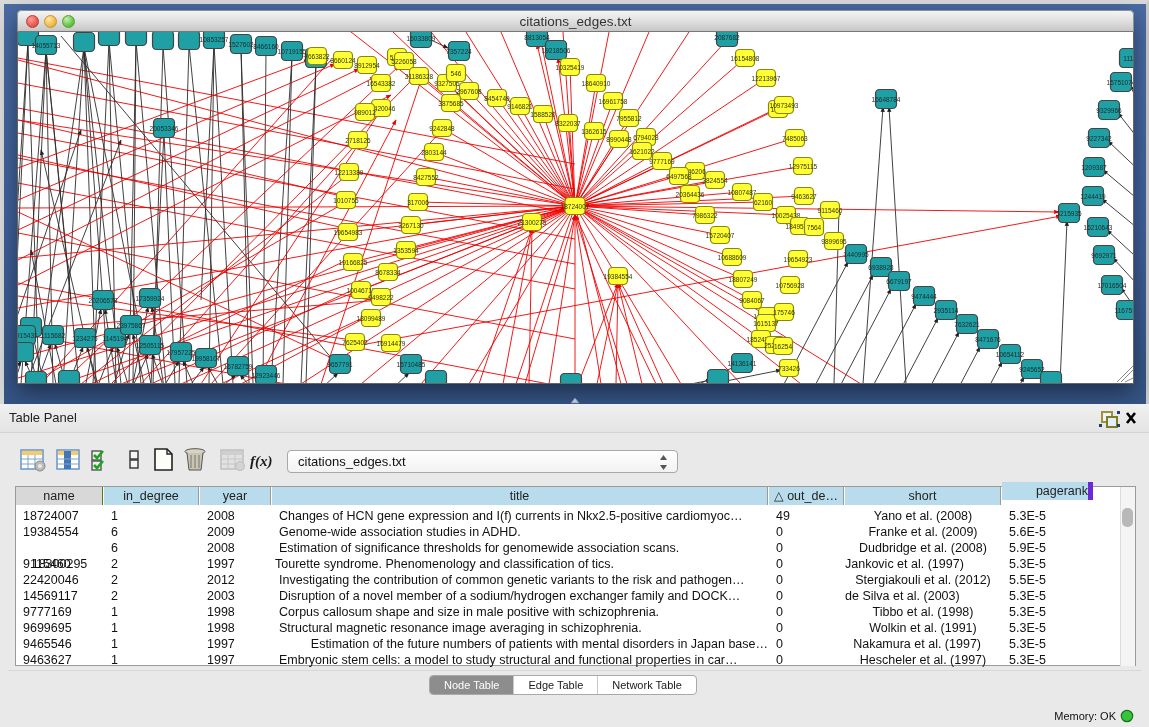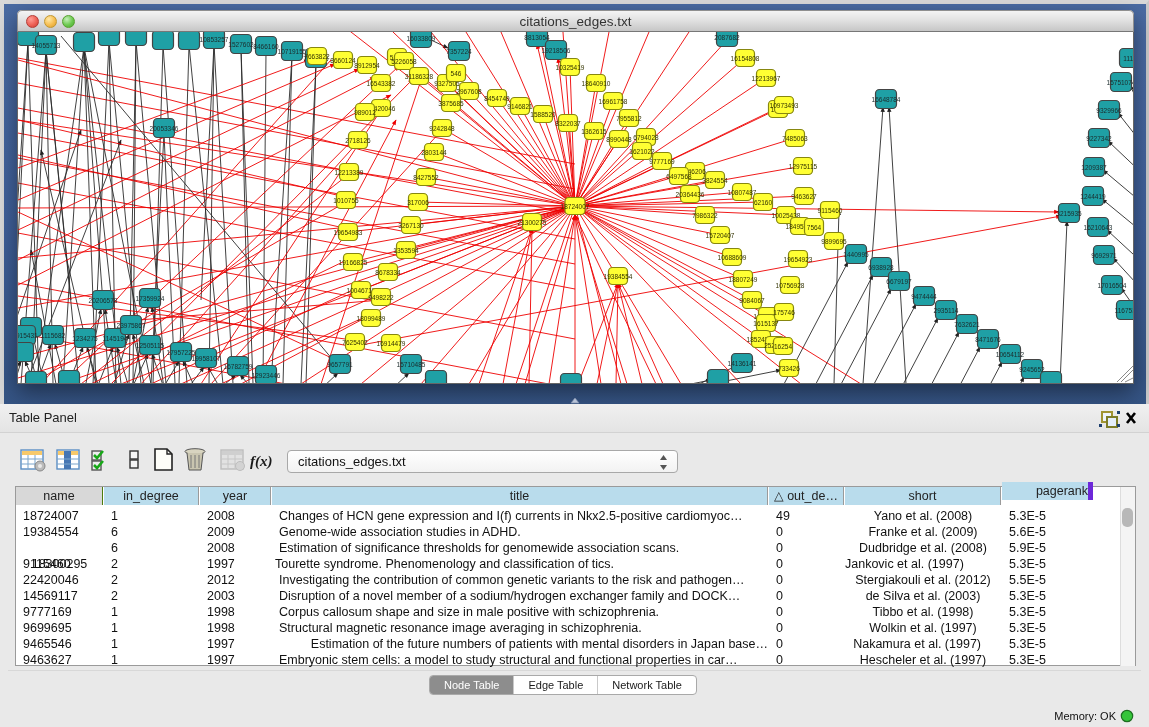--- a/index.html
+++ b/index.html
@@ -644,39 +644,39 @@
       <div style="position:absolute;left:753px;width:75px;top:0;height:16px;overflow:hidden;text-align:left;padding-left:7px;box-sizing:border-box;white-space:nowrap">0</div>
       <div style="position:absolute;left:829px;width:156px;top:0;height:16px;overflow:hidden;text-align:center;padding-left:0px;box-sizing:border-box;white-space:nowrap">Stergiakouli et al. (2012)</div>
       <div style="position:absolute;left:986px;width:91px;top:0;height:16px;overflow:hidden;text-align:left;padding-left:7px;box-sizing:border-box;white-space:nowrap">5.5E-5</div>
     </div>
 <div style="position:absolute;left:16px;top:588px;width:1104px;height:16px">
       <div style="position:absolute;left:0px;width:87px;top:0;height:16px;overflow:hidden;text-align:left;padding-left:7px;box-sizing:border-box;white-space:nowrap">14569117</div>
       <div style="position:absolute;left:88px;width:95px;top:0;height:16px;overflow:hidden;text-align:left;padding-left:7px;box-sizing:border-box;white-space:nowrap">2</div>
       <div style="position:absolute;left:184px;width:71px;top:0;height:16px;overflow:hidden;text-align:left;padding-left:7px;box-sizing:border-box;white-space:nowrap">2003</div>
       <div style="position:absolute;left:256px;width:496px;top:0;height:16px;overflow:hidden;text-align:left;padding-left:7px;box-sizing:border-box;white-space:nowrap">Disruption of a novel member of a sodium/hydrogen exchanger family and DOCK…</div>
       <div style="position:absolute;left:753px;width:75px;top:0;height:16px;overflow:hidden;text-align:left;padding-left:7px;box-sizing:border-box;white-space:nowrap">0</div>
-      <div style="position:absolute;left:829px;width:156px;top:0;height:16px;overflow:hidden;text-align:center;padding-left:0px;box-sizing:border-box;white-space:nowrap">de Silva et al. (2003)</div>
+      <div style="position:absolute;left:829px;width:156px;top:0;height:16px;overflow:hidden;text-align:left;padding-left:0px;box-sizing:border-box;white-space:nowrap">de Silva et al. (2003)</div>
       <div style="position:absolute;left:986px;width:91px;top:0;height:16px;overflow:hidden;text-align:left;padding-left:7px;box-sizing:border-box;white-space:nowrap">5.3E-5</div>
     </div>
 <div style="position:absolute;left:16px;top:604px;width:1104px;height:16px">
       <div style="position:absolute;left:0px;width:87px;top:0;height:16px;overflow:hidden;text-align:left;padding-left:7px;box-sizing:border-box;white-space:nowrap">9777169</div>
       <div style="position:absolute;left:88px;width:95px;top:0;height:16px;overflow:hidden;text-align:left;padding-left:7px;box-sizing:border-box;white-space:nowrap">1</div>
       <div style="position:absolute;left:184px;width:71px;top:0;height:16px;overflow:hidden;text-align:left;padding-left:7px;box-sizing:border-box;white-space:nowrap">1998</div>
       <div style="position:absolute;left:256px;width:496px;top:0;height:16px;overflow:hidden;text-align:left;padding-left:7px;box-sizing:border-box;white-space:nowrap">Corpus callosum shape and size in male positive with schizophrenia.</div>
       <div style="position:absolute;left:753px;width:75px;top:0;height:16px;overflow:hidden;text-align:left;padding-left:7px;box-sizing:border-box;white-space:nowrap">0</div>
       <div style="position:absolute;left:829px;width:156px;top:0;height:16px;overflow:hidden;text-align:center;padding-left:0px;box-sizing:border-box;white-space:nowrap">Tibbo et al. (1998)</div>
       <div style="position:absolute;left:986px;width:91px;top:0;height:16px;overflow:hidden;text-align:left;padding-left:7px;box-sizing:border-box;white-space:nowrap">5.3E-5</div>
     </div>
 <div style="position:absolute;left:16px;top:620px;width:1104px;height:16px">
       <div style="position:absolute;left:0px;width:87px;top:0;height:16px;overflow:hidden;text-align:left;padding-left:7px;box-sizing:border-box;white-space:nowrap">9699695</div>
       <div style="position:absolute;left:88px;width:95px;top:0;height:16px;overflow:hidden;text-align:left;padding-left:7px;box-sizing:border-box;white-space:nowrap">1</div>
       <div style="position:absolute;left:184px;width:71px;top:0;height:16px;overflow:hidden;text-align:left;padding-left:7px;box-sizing:border-box;white-space:nowrap">1998</div>
       <div style="position:absolute;left:256px;width:496px;top:0;height:16px;overflow:hidden;text-align:left;padding-left:7px;box-sizing:border-box;white-space:nowrap">Structural magnetic resonance image averaging in schizophrenia.</div>
       <div style="position:absolute;left:753px;width:75px;top:0;height:16px;overflow:hidden;text-align:left;padding-left:7px;box-sizing:border-box;white-space:nowrap">0</div>
-      <div style="position:absolute;left:829px;width:156px;top:0;height:16px;overflow:hidden;text-align:center;padding-left:0px;box-sizing:border-box;white-space:nowrap">Wolkin et al. (1997)</div>
+      <div style="position:absolute;left:829px;width:156px;top:0;height:16px;overflow:hidden;text-align:center;padding-left:0px;box-sizing:border-box;white-space:nowrap">Wolkin et al. (1991)</div>
       <div style="position:absolute;left:986px;width:91px;top:0;height:16px;overflow:hidden;text-align:left;padding-left:7px;box-sizing:border-box;white-space:nowrap">5.3E-5</div>
     </div>
 <div style="position:absolute;left:16px;top:636px;width:1104px;height:16px">
       <div style="position:absolute;left:0px;width:87px;top:0;height:16px;overflow:hidden;text-align:left;padding-left:7px;box-sizing:border-box;white-space:nowrap">9465546</div>
       <div style="position:absolute;left:88px;width:95px;top:0;height:16px;overflow:hidden;text-align:left;padding-left:7px;box-sizing:border-box;white-space:nowrap">1</div>
       <div style="position:absolute;left:184px;width:71px;top:0;height:16px;overflow:hidden;text-align:left;padding-left:7px;box-sizing:border-box;white-space:nowrap">1997</div>
       <div style="position:absolute;left:256px;width:496px;top:0;height:16px;overflow:hidden;text-align:right;padding-left:7px;box-sizing:border-box;white-space:nowrap">Estimation of the future numbers of patients with mental disorders in Japan base…</div>
       <div style="position:absolute;left:753px;width:75px;top:0;height:16px;overflow:hidden;text-align:left;padding-left:7px;box-sizing:border-box;white-space:nowrap">0</div>
       <div style="position:absolute;left:809px;width:156px;top:0;height:16px;overflow:hidden;text-align:right;padding-left:0px;box-sizing:border-box;white-space:nowrap">Nakamura et al. (1997)</div>
       <div style="position:absolute;left:986px;width:91px;top:0;height:16px;overflow:hidden;text-align:left;padding-left:7px;box-sizing:border-box;white-space:nowrap">5.3E-5</div>

